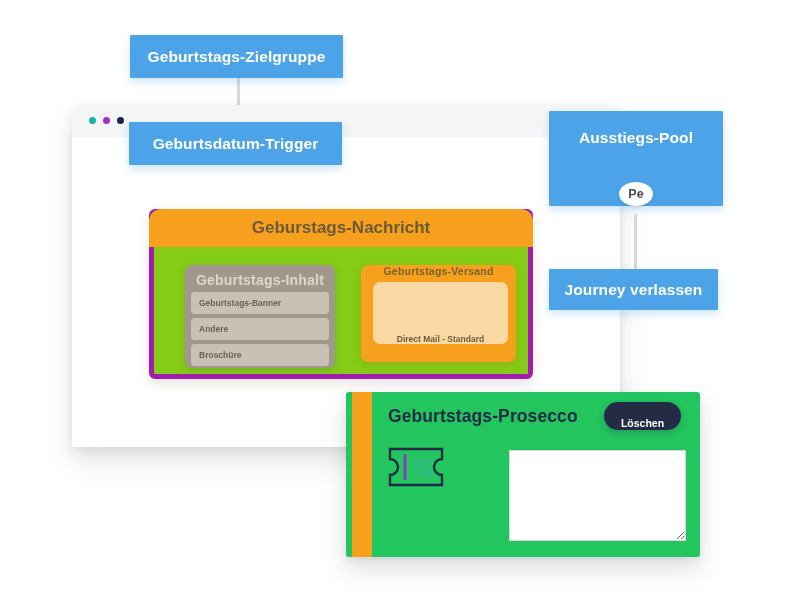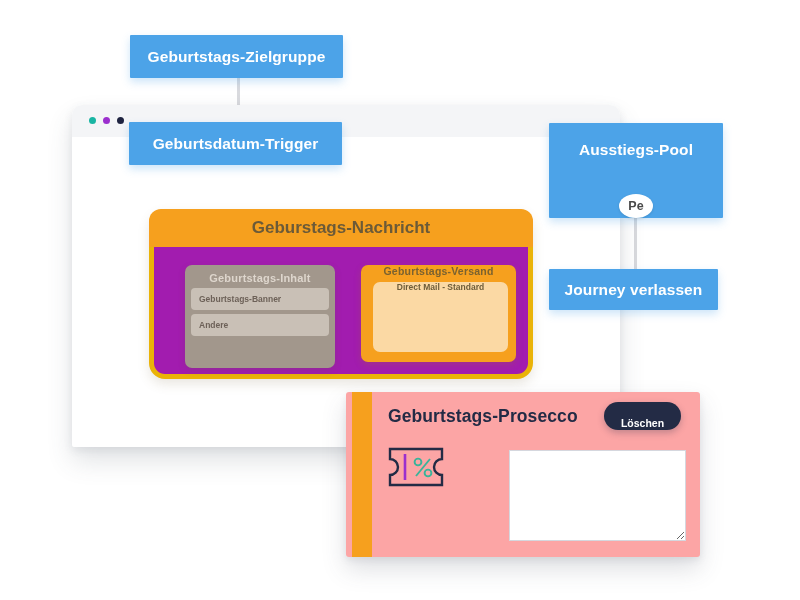--- a/index.html
+++ b/index.html
@@ -44,38 +44,38 @@
     font-size:15.5px;
     letter-spacing:.1px;
     display:flex;
     align-items:center;
     justify-content:center;
     text-align:center;
     box-shadow:0 4px 9px rgba(76,163,232,.28);
   }
   #node-zielgruppe{left:130px;top:35px;width:213px;height:43px;}
   #node-trigger{left:129px;top:122px;width:213px;height:43px;}
-  #node-pool{left:549px;top:123px;width:174px;height:95px;
+  #node-pool{left:549px;top:111px;width:174px;height:95px;
      flex-direction:column;justify-content:flex-end;padding-top:18px;box-sizing:border-box;gap:23px;}
   #node-leave{left:549px;top:269px;width:169px;height:41px;}
   .pool-badge{
     width:34px;height:34px;border-radius:50%;
     background:#ffffff;color:#4a4a4a;
     font-size:12.5px;font-weight:bold;
     display:flex;align-items:center;justify-content:center;
     margin-top:12px;
     box-shadow:0 1px 3px rgba(0,0,0,.12);
   }
 
   
   .msg-block{
     position:absolute;left:149px;top:209px;width:384px;height:170px;
-    background:#a21caf;
-    border:5px solid #eab308;
-    border-radius:16px;
+    background:#84cc16;
+    border:5px solid #a21caf;
+    border-radius:6px;
     box-sizing:border-box;
     box-shadow:0 5px 12px rgba(120,100,60,.16);
   }
   .msg-header{
     position:absolute;left:-5px;top:-5px;width:384px;height:38px;
     background:#f6a01e;
     border-radius:12px 12px 0 0;
     display:flex;align-items:center;justify-content:center;
     color:#6b5a38;
     font-size:17px;font-weight:bold;
@@ -84,21 +84,21 @@
   .msg-body{position:absolute;left:0;top:33px;width:100%;height:132px;}
 
   
   .group-gray{
     position:absolute;left:31px;top:18px;width:150px;height:103px;
     background:#a2978c;
     border-radius:7px;
     box-shadow:0 3px 7px rgba(90,80,70,.22);
   }
   .group-gray .grp-title{
-    color:#ded6cd;font-size:11px;font-weight:bold;
+    color:#ded6cd;font-size:14px;font-weight:bold;
     text-align:center;padding-top:7px;letter-spacing:.2px;
   }
   .gray-item{
     margin:4px 6px 0 6px;height:22px;
     background:#c9c0b6;border-radius:4px;
     display:flex;align-items:center;
     padding-left:8px;box-sizing:border-box;
     color:#6d6158;font-size:8.5px;font-weight:bold;
   }
 
@@ -107,30 +107,30 @@
     position:absolute;left:207px;top:18px;width:155px;height:97px;
     background:#f6a01e;
     border-radius:7px;
     box-shadow:0 3px 7px rgba(160,110,30,.25);
   }
   .group-orange .grp-title{
     color:#7a6230;font-size:10.5px;font-weight:bold;
     text-align:center;letter-spacing:.2px;
   }
   .orange-item{
-    margin:5px 8px 0 12px;height:70px;
+    margin:5px 8px 0 12px;height:62px;
     background:#fbd9a4;border-radius:7px;
-    display:flex;align-items:flex-start;justify-content:center;
+    display:flex;align-items:flex-end;justify-content:center;
     color:#6d5c3a;font-size:8.5px;font-weight:bold;
   }
 
   
   .detail-card{
     position:absolute;left:346px;top:392px;width:354px;height:165px;
-    background:#fca5a5;
+    background:#22c55e;
     border-radius:3px;
     box-shadow:0 12px 24px rgba(70,80,95,.18), 0 3px 7px rgba(70,80,95,.10);
     overflow:hidden;
   }
   .detail-accent{
     position:absolute;left:6px;top:0;width:20px;height:165px;background:#f6a01e;
   }
   .detail-title{
     position:absolute;left:42px;top:14px;
     color:#232b45;font-size:17.5px;font-weight:bold;letter-spacing:.1px;
@@ -199,20 +199,23 @@
     </div>
     <div class="msg-body">
 
       <div class="group-gray">
         <div class="grp-title">Geburtstags-Inhalt</div>
         <div class="gray-item">
           <span>Geburtstags-Banner</span>
         </div>
         <div class="gray-item">
           <span>Andere</span>
+        </div>
+        <div class="gray-item">
+          <span>Broschüre</span>
         </div>
       </div>
 
       <div class="group-orange">
         <div class="grp-title">Geburtstags-Versand</div>
         <div class="orange-item">
           <span>Direct Mail - Standard</span>
         </div>
       </div>
 

